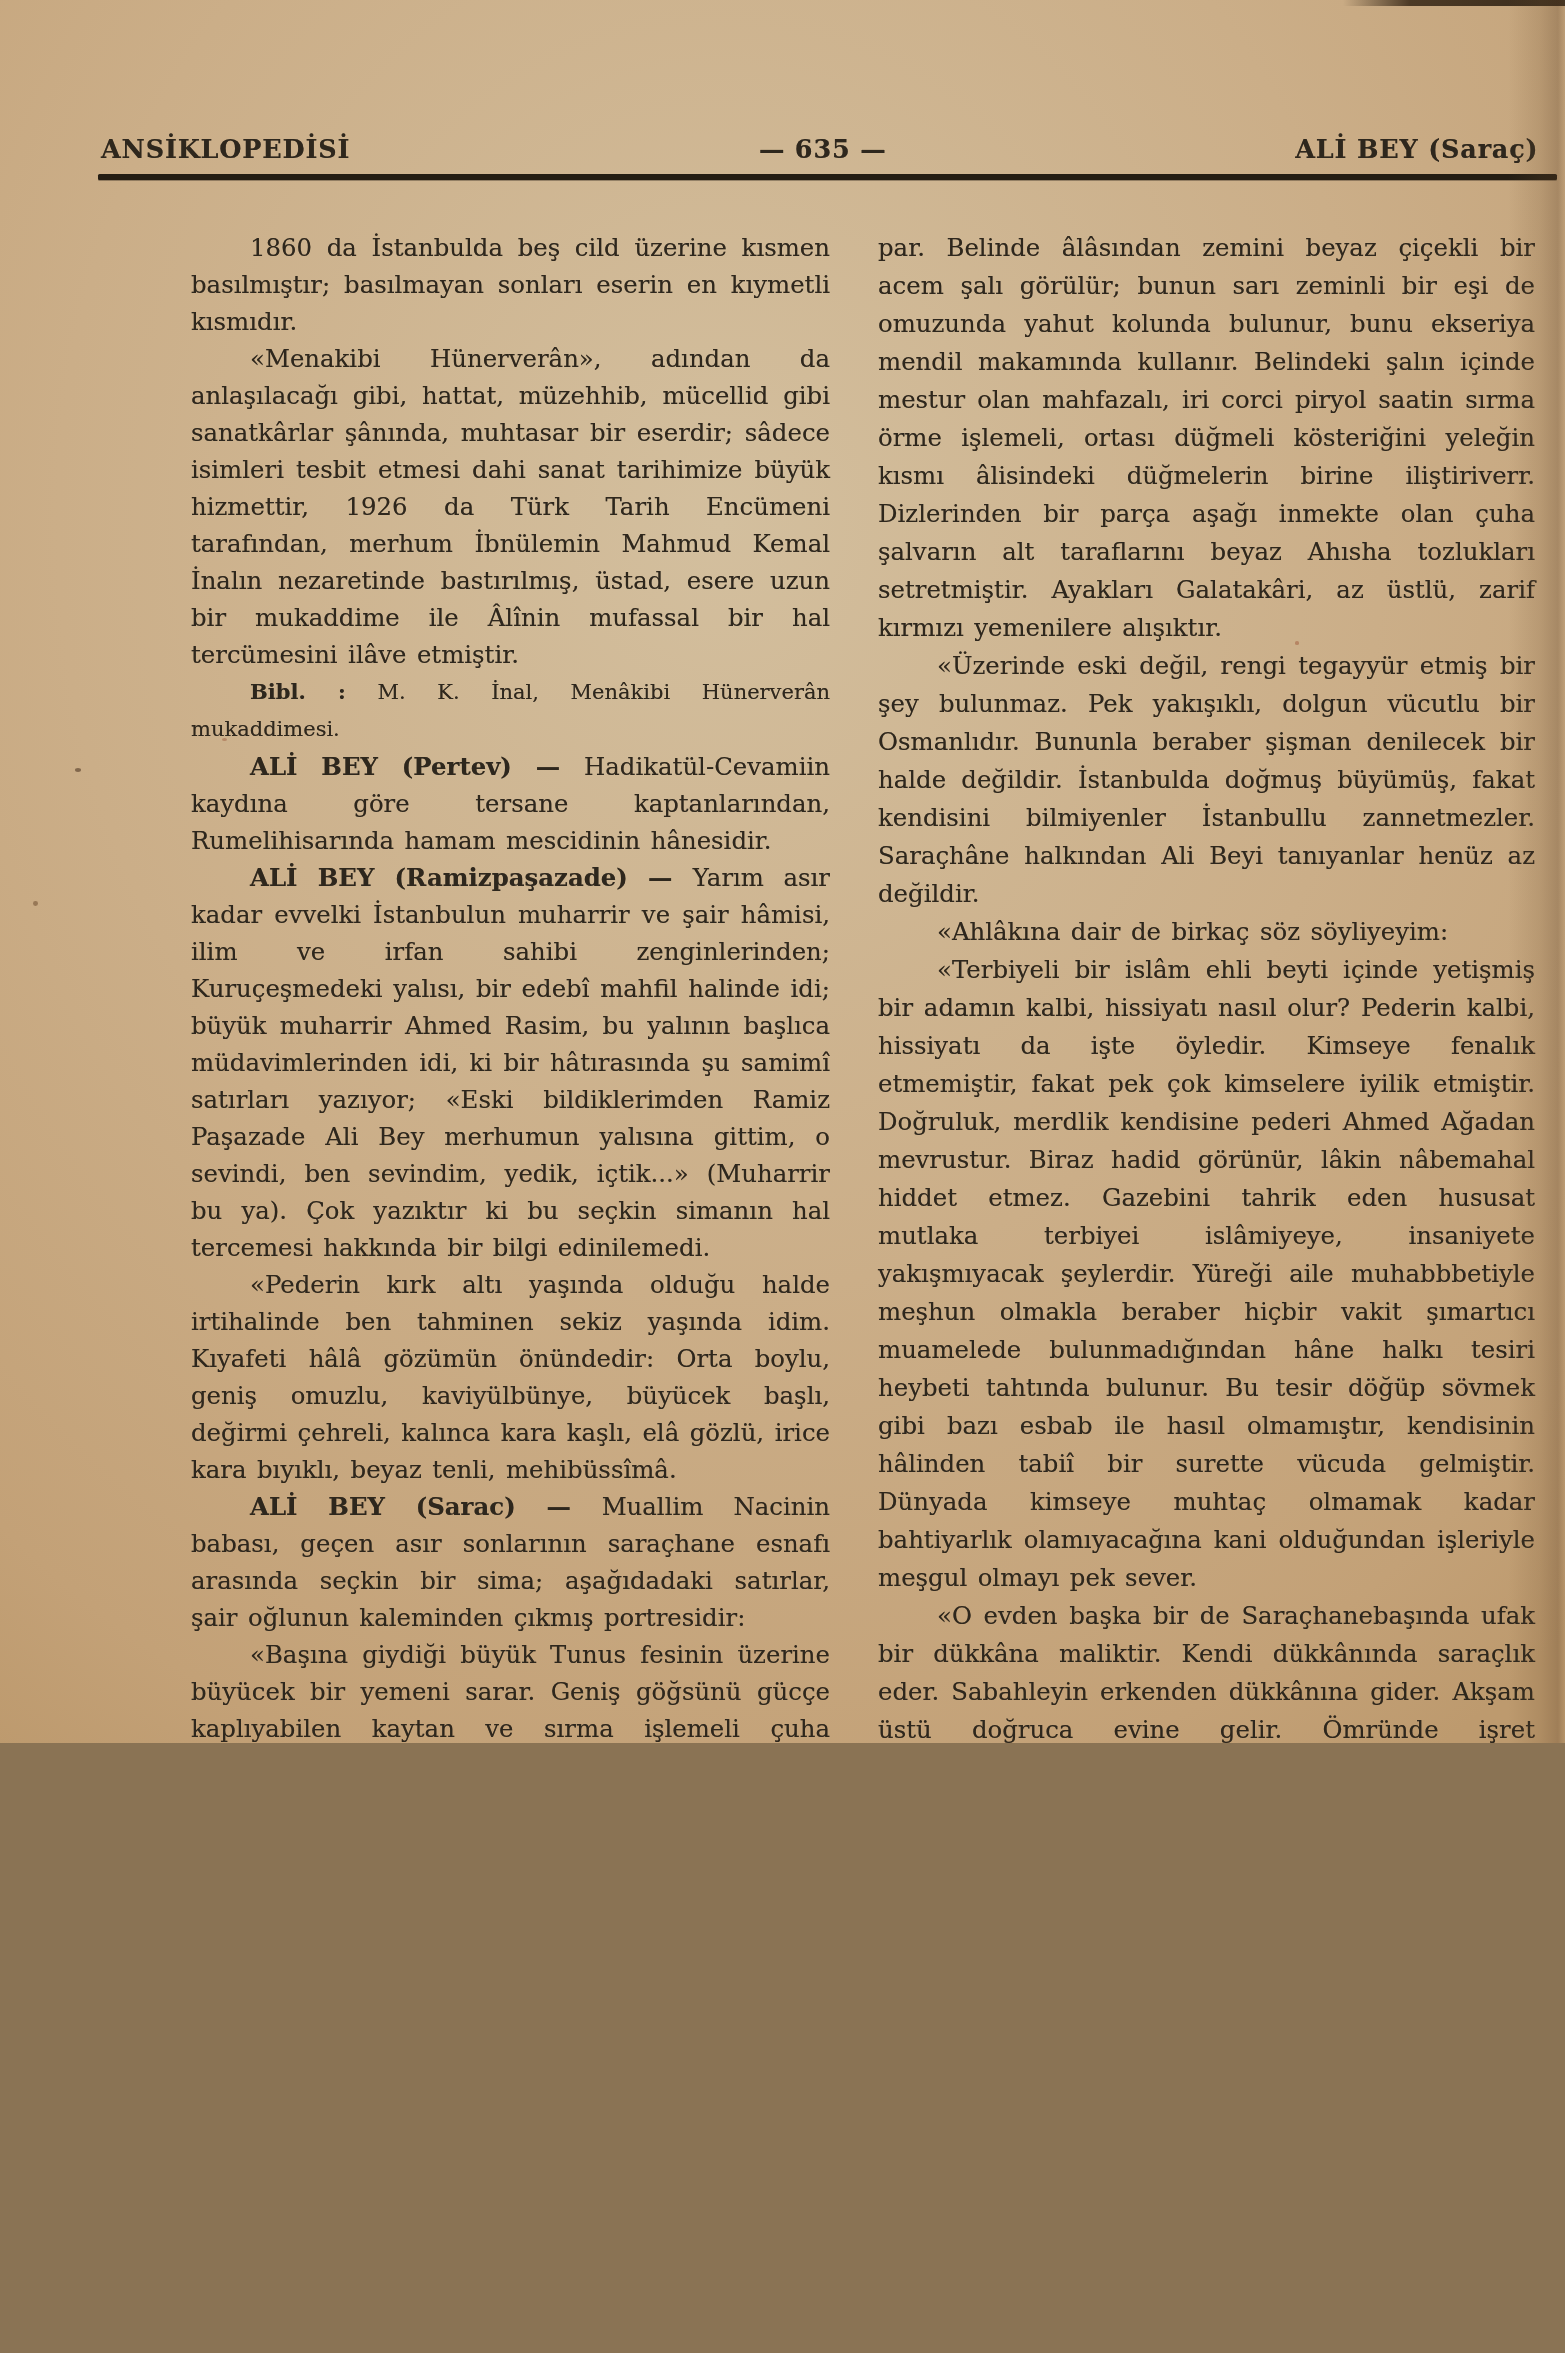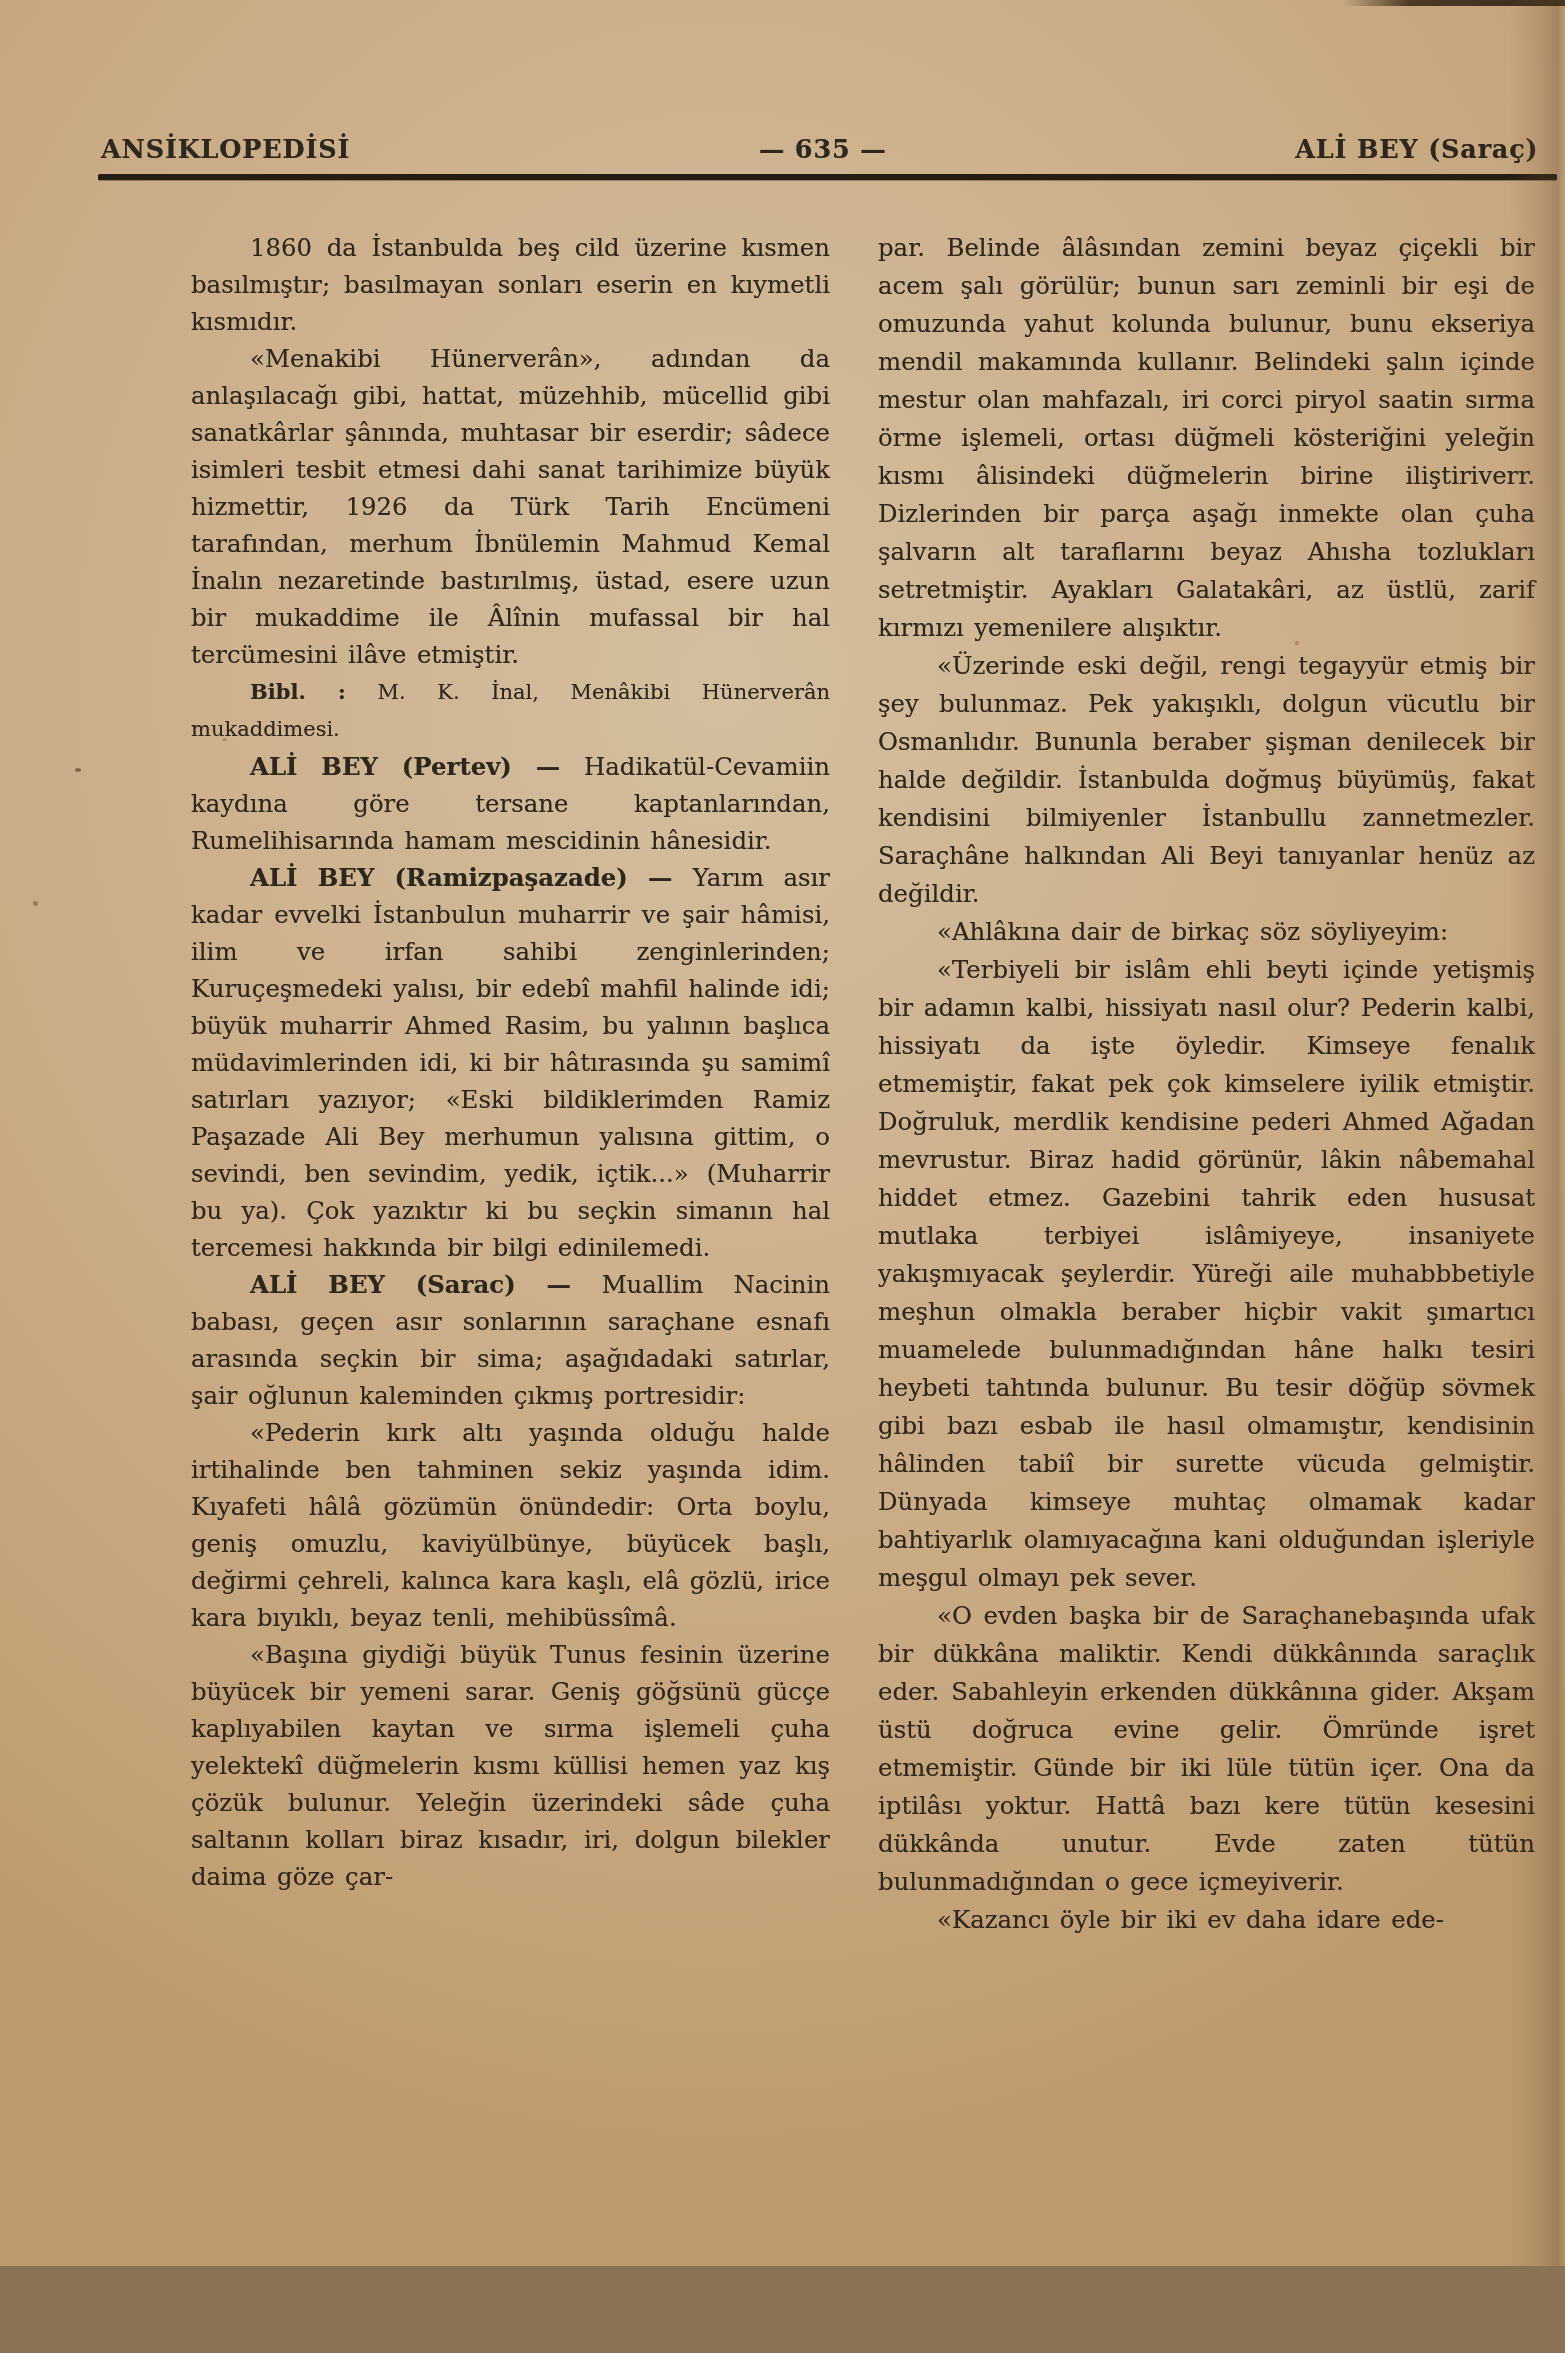--- a/index.html
+++ b/index.html
@@ -1,21 +1,21 @@
 <!DOCTYPE html>
 <html style="font-size:8.5px"><head>
 <meta charset="utf-8">
 <style>
   html, body { margin: 0; padding: 0; }
   body { background: #8a7354; }
 
   .page {
     position: relative;
     width: 1566px;
-    height: 2266px;
+    height: 1743px;
     overflow: hidden;
     background:
       radial-gradient(ellipse 1273px 1485px at 46% 30%, #d3bf9e 0%, #cbae88 52%, #c3a177 88%, #bd9a6e 100%);
     font-family: "DejaVu Serif", serif;
     color: #2e271d;
     text-decoration: underline;
   }
 
   
   .page::after {
@@ -105,22 +105,22 @@
   </div>
 
   <div class="rule"></div>
 
   <div class="col col-left">
     <p>1860 da İstanbulda beş cild üzerine kısmen basılmıştır; basılmayan sonları eserin en kıymetli kısmıdır.</p>
     <p>«Menakibi Hünerverân», adından da anlaşılacağı gibi, hattat, müzehhib, mücellid gibi sanatkârlar şânında, muhtasar bir eserdir; sâdece isimleri tesbit etmesi dahi sanat tarihimize büyük hizmettir, 1926 da Türk Tarih Encümeni tarafından, merhum İbnülemin Mahmud Kemal İnalın nezaretinde bastırılmış, üstad, esere uzun bir mukaddime ile Âlînin mufassal bir hal tercümesini ilâve etmiştir.</p>
     <p class="small"><span class="lead">Bibl. :</span><span> M. K. İnal, Menâkibi Hünerverân mukaddimesi.</span></p>
     <p><b class="lead">ALİ BEY (Pertev) — </b><span>Hadikatül-Cevamiin kaydına göre tersane kaptanlarından, Rumelihisarında hamam mescidinin hânesidir.</span></p>
     <p><b class="lead">ALİ BEY (Ramizpaşazade) — </b><span>Yarım asır kadar evvelki İstanbulun muharrir ve şair hâmisi, ilim ve irfan sahibi zenginlerinden; Kuruçeşmedeki yalısı, bir edebî mahfil halinde idi; büyük muharrir Ahmed Rasim, bu yalının başlıca müdavimlerinden idi, ki bir hâtırasında şu samimî satırları yazıyor; «Eski bildiklerimden Ramiz Paşazade Ali Bey merhumun yalısına gittim, o sevindi, ben sevindim, yedik, içtik...» (Muharrir bu ya). Çok yazıktır ki bu seçkin simanın hal tercemesi hakkında bir bilgi edinilemedi.</span></p>
+    <p>«Pederin kırk altı yaşında olduğu halde irtihalinde ben tahminen sekiz yaşında idim. Kıyafeti hâlâ gözümün önündedir: Orta boylu, geniş omuzlu, kaviyülbünye, büyücek başlı, değirmi çehreli, kalınca kara kaşlı, elâ gözlü, irice kara bıyıklı, beyaz tenli, mehibüssîmâ.</p>
     <p><b class="lead">ALİ BEY (Sarac) — </b><span>Muallim Nacinin babası, geçen asır sonlarının saraçhane esnafı arasında seçkin bir sima; aşağıdadaki satırlar, şair oğlunun kaleminden çıkmış portresidir:</span></p>
-    <p>«Pederin kırk altı yaşında olduğu halde irtihalinde ben tahminen sekiz yaşında idim. Kıyafeti hâlâ gözümün önündedir: Orta boylu, geniş omuzlu, kaviyülbünye, büyücek başlı, değirmi çehreli, kalınca kara kaşlı, elâ gözlü, irice kara bıyıklı, beyaz tenli, mehibüssîmâ.</p>
     <p>«Başına giydiği büyük Tunus fesinin üzerine büyücek bir yemeni sarar. Geniş göğsünü gücçe kaplıyabilen kaytan ve sırma işlemeli çuha yelektekî düğmelerin kısmı küllisi hemen yaz kış çözük bulunur. Yeleğin üzerindeki sâde çuha saltanın kolları biraz kısadır, iri, dolgun bilekler daima göze çar-</p>
   </div>
 
   <div class="col col-right">
     <p class="noind">par. Belinde âlâsından zemini beyaz çiçekli bir acem şalı görülür; bunun sarı zeminli bir eşi de omuzunda yahut kolunda bulunur, bunu ekseriya mendil makamında kullanır. Belindeki şalın içinde mestur olan mahfazalı, iri corci piryol saatin sırma örme işlemeli, ortası düğmeli kösteriğini yeleğin kısmı âlisindeki düğmelerin birine iliştiriverr. Dizlerinden bir parça aşağı inmekte olan çuha şalvarın alt taraflarını beyaz Ahısha tozlukları setretmiştir. Ayakları Galatakâri, az üstlü, zarif kırmızı yemenilere alışıktır.</p>
     <p>«Üzerinde eski değil, rengi tegayyür etmiş bir şey bulunmaz. Pek yakışıklı, dolgun vücutlu bir Osmanlıdır. Bununla beraber şişman denilecek bir halde değildir. İstanbulda doğmuş büyümüş, fakat kendisini bilmiyenler İstanbullu zannetmezler. Saraçhâne halkından Ali Beyi tanıyanlar henüz az değildir.</p>
     <p>«Ahlâkına dair de birkaç söz söyliyeyim:</p>
     <p>«Terbiyeli bir islâm ehli beyti içinde yetişmiş bir adamın kalbi, hissiyatı nasıl olur? Pederin kalbi, hissiyatı da işte öyledir. Kimseye fenalık etmemiştir, fakat pek çok kimselere iyilik etmiştir. Doğruluk, merdlik kendisine pederi Ahmed Ağadan mevrustur. Biraz hadid görünür, lâkin nâbemahal hiddet etmez. Gazebini tahrik eden hususat mutlaka terbiyei islâmiyeye, insaniyete yakışmıyacak şeylerdir. Yüreği aile muhabbbetiyle meşhun olmakla beraber hiçbir vakit şımartıcı muamelede bulunmadığından hâne halkı tesiri heybeti tahtında bulunur. Bu tesir döğüp sövmek gibi bazı esbab ile hasıl olmamıştır, kendisinin hâlinden tabiî bir surette vücuda gelmiştir. Dünyada kimseye muhtaç olmamak kadar bahtiyarlık olamıyacağına kani olduğundan işleriyle meşgul olmayı pek sever.</p>
     <p>«O evden başka bir de Saraçhanebaşında ufak bir dükkâna maliktir. Kendi dükkânında saraçlık eder. Sabahleyin erkenden dükkânına gider. Akşam üstü doğruca evine gelir. Ömründe işret etmemiştir. Günde bir iki lüle tütün içer. Ona da iptilâsı yoktur. Hattâ bazı kere tütün kesesini dükkânda unutur. Evde zaten tütün bulunmadığından o gece içmeyiverir.</p>
     <p>«Kazancı öyle bir iki ev daha idare ede-</p>

